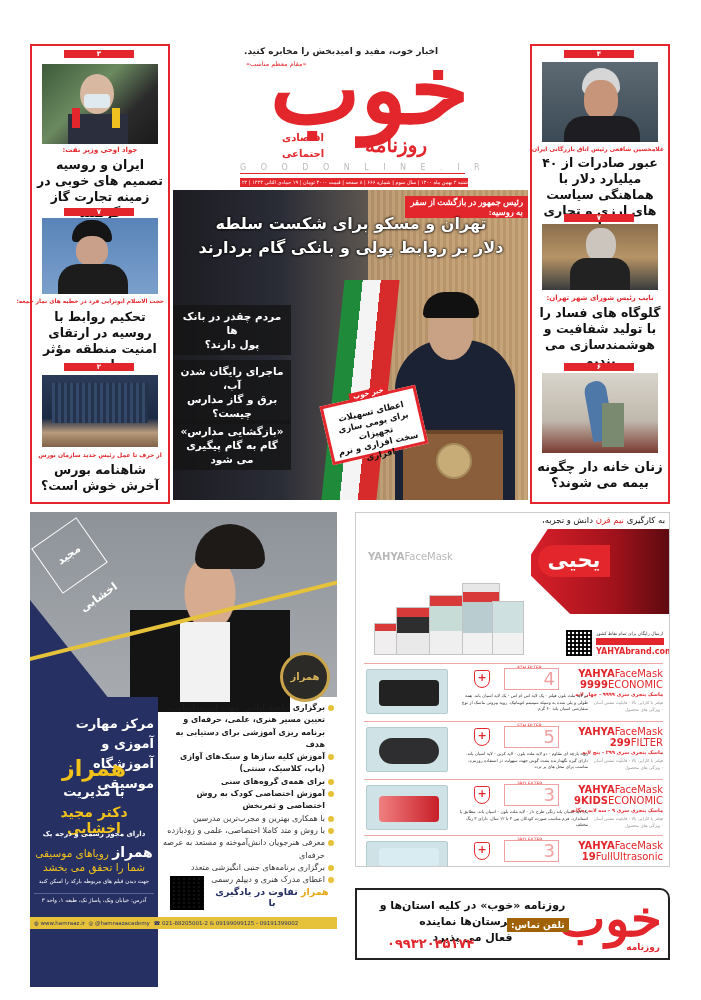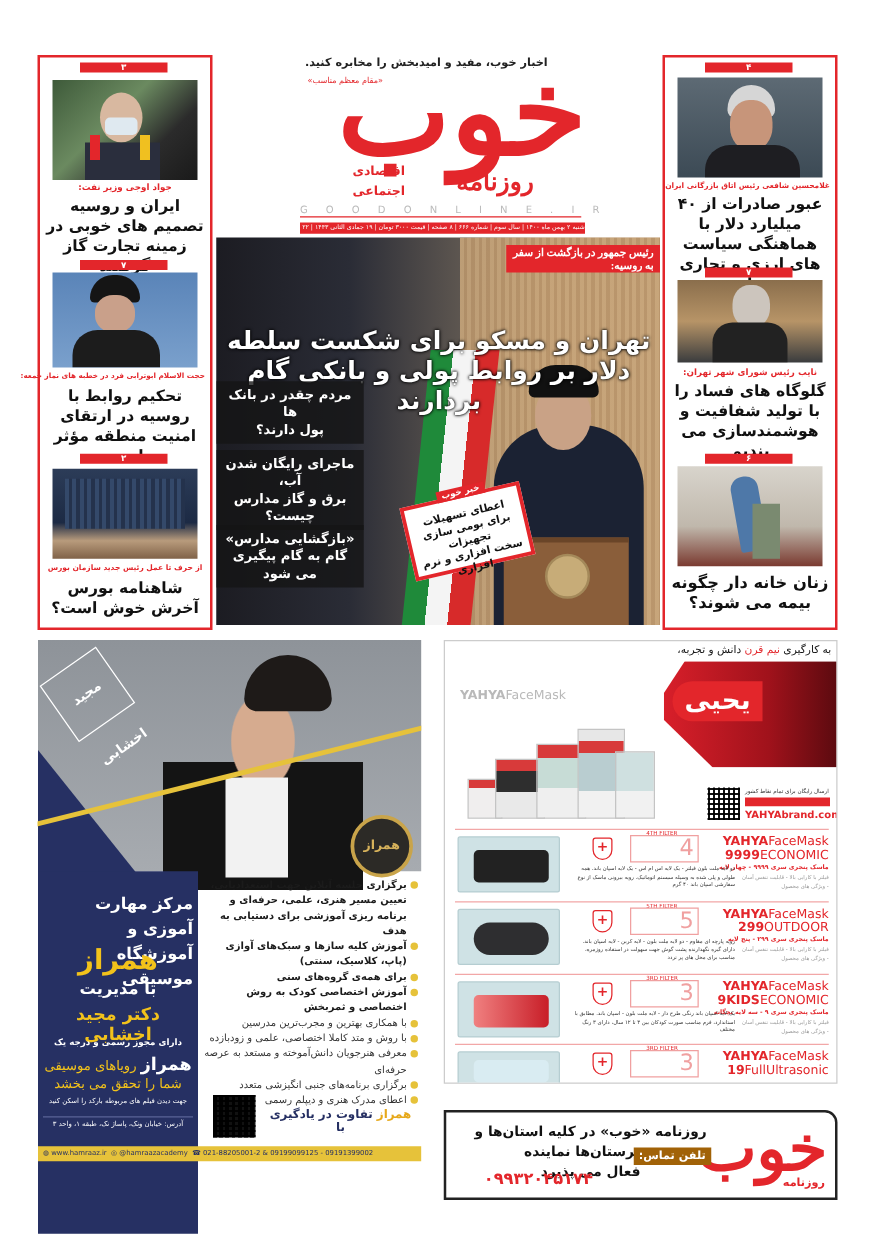--- a/index.html
+++ b/index.html
@@ -34,21 +34,21 @@
     background: repeating-linear-gradient(90deg, #c7a57a 0 3px, #b8946a 3px 6px); opacity: .9; }
   .flag { position: absolute; left: 160px; top: 90px; width: 55px; height: 220px;
     background: linear-gradient(90deg, #1f8a3a 0 33%, #f4f4f4 33% 66%, #d72a2a 66% 100%); transform: skewX(-6deg); }
   .person-body { position: absolute; left: 222px; top: 150px; width: 120px; height: 160px; background: #1b2233; border-radius: 50px 50px 0 0; }
   .person-face { position: absolute; left: 255px; top: 115px; width: 45px; height: 55px; background: #c9a286; border-radius: 50%; }
   .person-turban { position: absolute; left: 250px; top: 102px; width: 56px; height: 26px; background: #111; border-radius: 28px 28px 6px 6px; }
   .podium { position: absolute; left: 230px; top: 240px; width: 100px; height: 70px; background: #8a5e3a; border-top: 4px solid #6a4528; }
   .podium-emblem { position: absolute; left: 263px; top: 253px; width: 36px; height: 36px; border-radius: 50%; background: #c7ac78; border: 2px solid #a4895a; }
 
   .main-kicker { position: absolute; left: 232px; top: 6px; background: #e3262b; color: #fff; font-size: 8.5px; font-weight: bold; padding: 1px 5px; font-family: Liberation Serif, serif; }
-  .main-head { position: absolute; left: 8px; top: 22px; width: 340px; text-align: center; color: #fff; font-size: 20px; font-weight: bold; line-height: 24px; text-shadow: 0 0 3px #000, 0 0 2px #000; margin-top: 48px; }
+  .main-head { position: absolute; left: 8px; top: 22px; width: 340px; text-align: center; color: #fff; font-size: 16px; font-weight: bold; line-height: 24px; text-shadow: 0 0 3px #000, 0 0 2px #000; }
 
   .teaser { position: absolute; left: 0; width: 118px; background: rgba(20,20,20,.78); color: #fff; font-size: 10.5px; font-weight: bold; text-align: center; line-height: 14px; padding: 4px 3px; }
 
   .good-news { position: absolute; left: 152px; top: 205px; width: 98px; height: 60px; background: #fff; border: 3px solid #e3262b; transform: rotate(-13deg); text-align: center; font-size: 8.5px; font-weight: bold; line-height: 11px; padding-top: 8px; }
   .good-news .tag { position: absolute; top: -9px; left: 28px; background: #e3262b; color: #fff; font-size: 7px; padding: 0 4px; line-height: 9px; }
 
   
   .music-ad { position: absolute; left: 30px; top: 512px; width: 307px; height: 485px; overflow: hidden; background: #fff; }
   .music-photo { position: absolute; left: 0; top: 0; width: 307px; height: 185px; background: linear-gradient(180deg, #8e9399 0%, #a7abb0 100%); }
   .music-man { position: absolute; left: 100px; top: 30px; width: 160px; height: 170px; background: radial-gradient(ellipse at 50% 30%, #d6ab8f 0 22%, transparent 23%), linear-gradient(180deg, transparent 0 40%, #141414 40%); }
@@ -327,21 +327,21 @@
   </div>
 
   <div class="product-row" style="top:208px">
     <div class="prod-img">
         <div class="prod-mask" style="background:#2e2e30;border-radius:14px"></div>
       </div>
     <div class="prod-shield">+</div>
     <div class="prod-filter-lbl">5TH FILTER</div>
     <div class="prod-filter">5</div>
     <div class="prod-name1"><b>YAHYA</b><span>FaceMask</span></div>
-    <div class="prod-name2"><b>299</b><span>OUTDOOR</span></div>
+    <div class="prod-name2"><b>299</b><span>FILTER</span></div>
     <div class="prod-fa">ماسک پنجری سری ۲۹۹ - پنج لایه</div>
     <div class="prod-desc">رویه پارچه ای مقاوم - دو لایه ملت بلون - لایه کربن - لایه اسپان باند. دارای گیره نگهدارنده پشت گوش جهت سهولت در استفاده روزمره، مناسب برای محل های پر تردد</div>
     <div class="prod-spec">فیلتر با کارایی بالا - قابلیت تنفس آسان - ویژگی های محصول</div>
   </div>
 
   <div class="product-row" style="top:266px">
     <div class="prod-img">
         <div class="prod-mask" style="background:linear-gradient(90deg,#f08080,#c81e28)"></div>
       </div>
     <div class="prod-shield">+</div>

